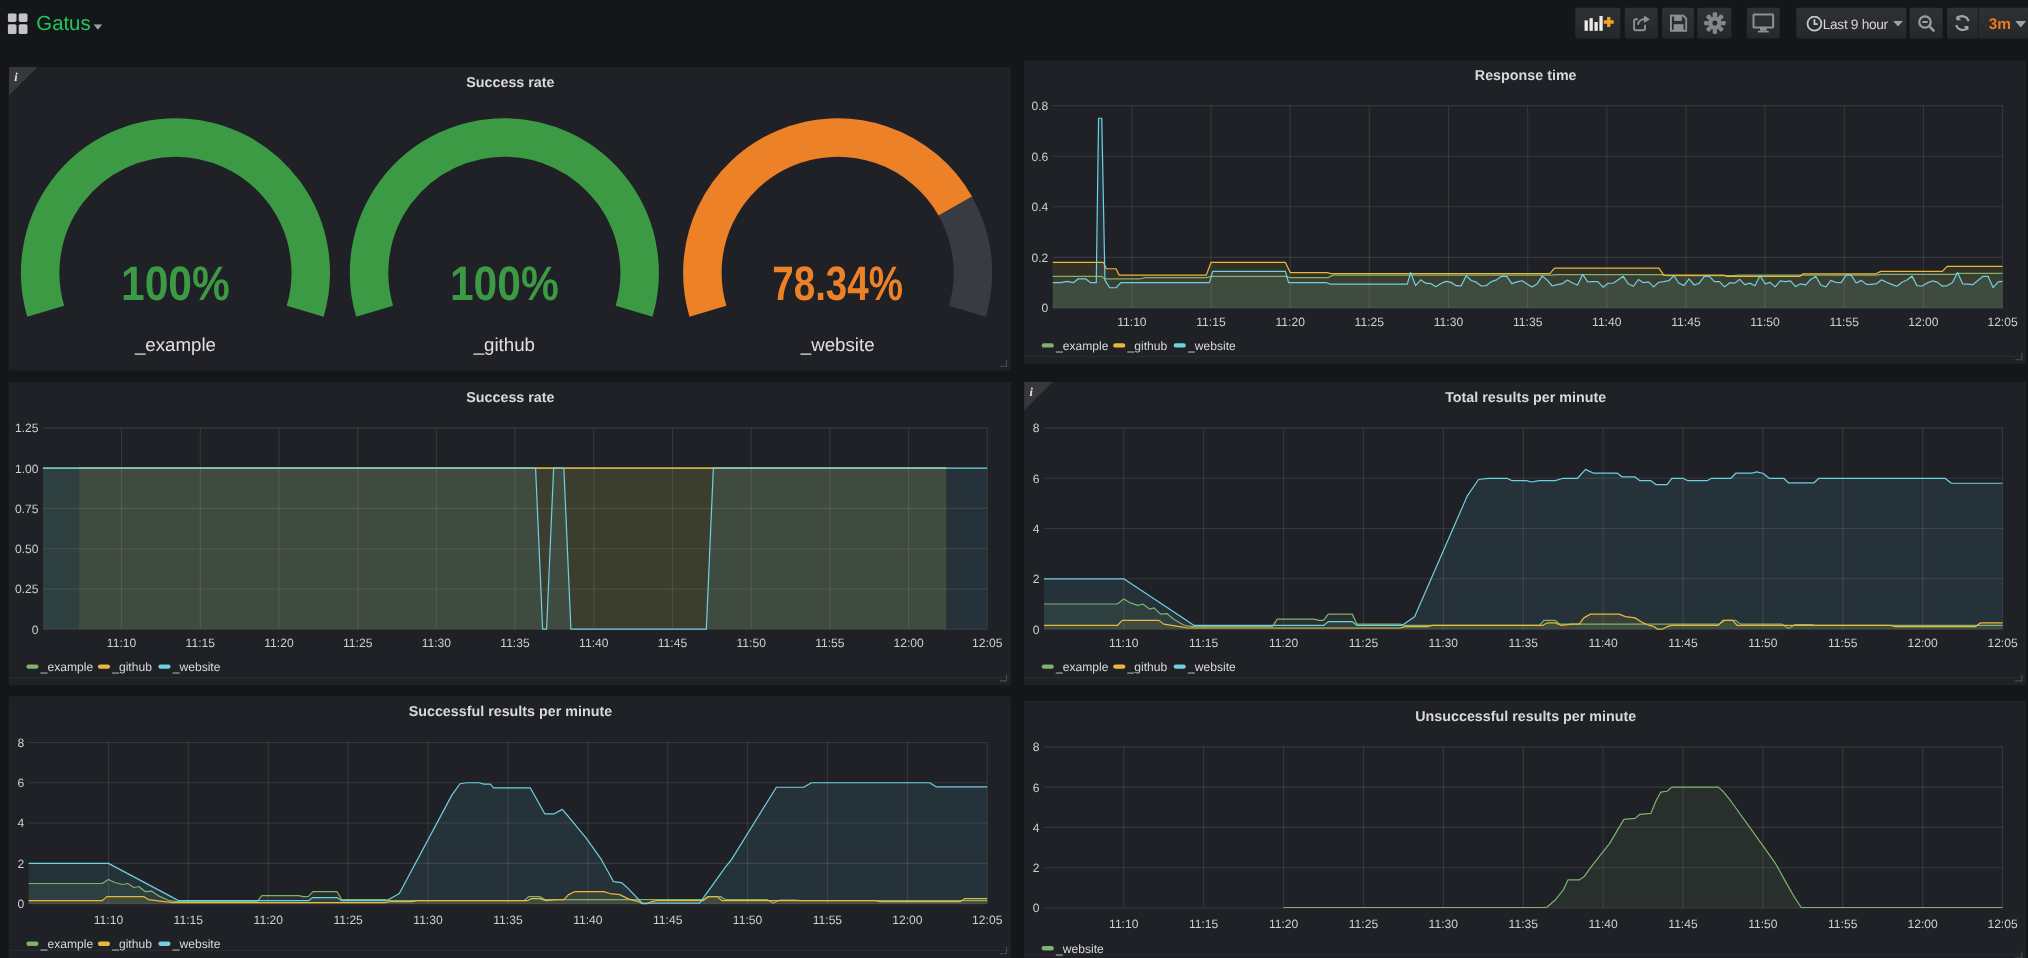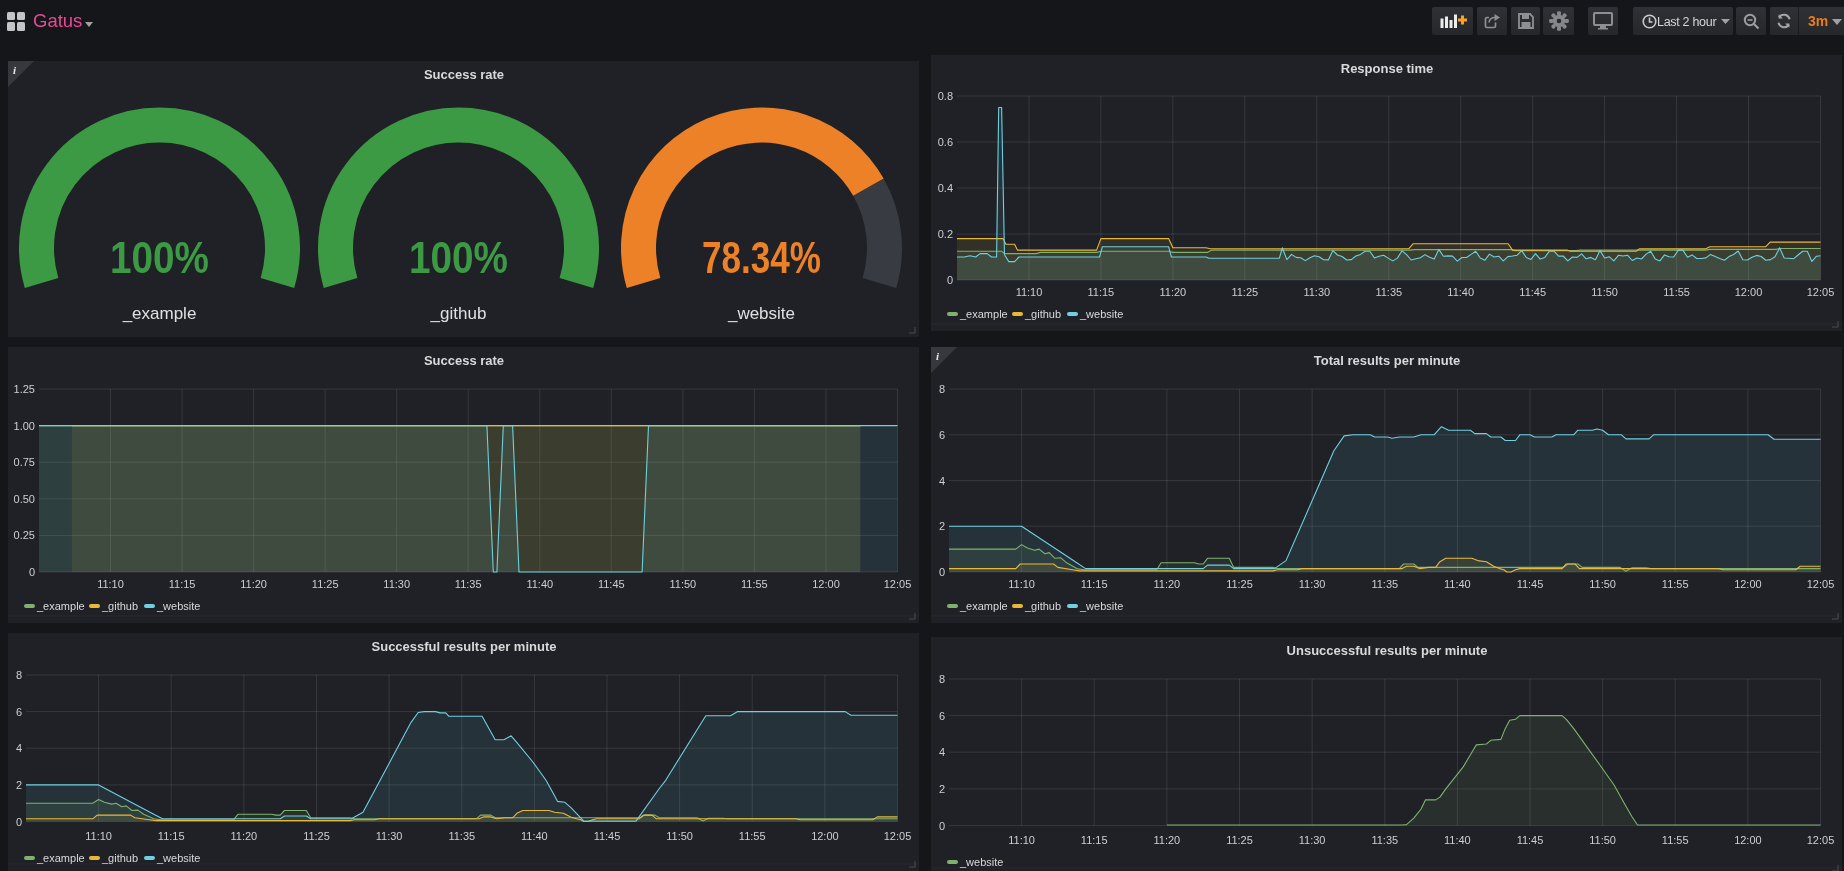--- a/index.html
+++ b/index.html
@@ -8,21 +8,21 @@
 .btn { position:absolute; top:7px; height:28px; background:linear-gradient(#303136,#262729); border-radius:2px; }
 
 </style></head><body>
 <div class="nav">
     <svg width="20" height="20" style="position:absolute;left:7px;top:12px">
       <rect x="0" y="0" width="8" height="8" rx="1.5" fill="#c3c4c6"></rect>
       <rect x="10" y="0" width="8" height="8" rx="1.5" fill="#c3c4c6"></rect>
       <rect x="0" y="10" width="8" height="9" rx="1.5" fill="#c3c4c6"></rect>
       <rect x="10" y="10" width="8" height="9" rx="1.5" fill="#c3c4c6"></rect>
     </svg>
-    <div style="position:absolute;left:33px;top:10px;font-size:18.5px;color:#ec4899">Gatus</div>
+    <div style="position:absolute;left:33px;top:10px;font-size:18.5px;color:#22c55e">Gatus</div>
     <svg width="8" height="5" style="position:absolute;left:85px;top:22px">
       <path d="M0,0 L8,0 L4,5 Z" fill="#9fa1a5"></path>
     </svg>
     <div class="btn" style="left:1432px;width:41px">
       <svg width="28" height="20" style="position:absolute;left:8px;top:5px">
         <rect x="0.5" y="6.5" width="3" height="9.5" fill="#ececec"></rect>
         <rect x="5" y="4.5" width="3" height="11.5" fill="#ececec"></rect>
         <rect x="9.5" y="8" width="3" height="8" fill="#ececec"></rect>
         <rect x="14" y="2.5" width="3" height="13.5" fill="#ececec"></rect>
         <path d="M18,6.5 h3 v-3 h3 v3 h3 v3 h-3 v3 h-3 v-3 h-3 Z" fill="#f8a423"></path>
@@ -63,21 +63,21 @@
         <rect x="1" y="1" width="18" height="12" rx="1" stroke="#8d9093" stroke-width="2" fill="none"></rect>
         <rect x="7" y="13" width="6" height="3" fill="#8d9093"></rect>
         <rect x="5" y="16" width="10" height="1.5" fill="#8d9093"></rect>
       </svg>
     </div>
     <div class="btn" style="left:1633px;width:100px">
       <svg width="15" height="15" style="position:absolute;left:9px;top:7px" viewBox="0 0 15 15">
         <circle cx="7.5" cy="7.5" r="6.3" stroke="#c9cacc" stroke-width="1.6" fill="none"></circle>
         <path d="M7.5,3.5 L7.5,8 L10.5,8" stroke="#c9cacc" stroke-width="1.6" fill="none"></path>
       </svg>
-      <span style="position:absolute;left:24px;top:7.5px;font-size:12.5px;letter-spacing:-0.3px;color:#d4d5d7">Last 2 hour</span>
+      <span style="position:absolute;left:24px;top:7.5px;font-size:12.5px;letter-spacing:-0.3px;color:#d4d5d7">Last 9 hour</span>
       <svg width="9" height="5" style="position:absolute;left:88px;top:12px">
         <path d="M0,0 L9,0 L4.5,5 Z" fill="#9fa1a5"></path>
       </svg>
     </div>
     <div class="btn" style="left:1736px;width:30px">
       <svg width="17" height="17" style="position:absolute;left:7px;top:6px" viewBox="0 0 17 17">
         <circle cx="7" cy="7" r="5.2" stroke="#9b9da1" stroke-width="2" fill="none"></circle>
         <line x1="4.5" y1="7" x2="9.5" y2="7" stroke="#9b9da1" stroke-width="1.6"></line>
         <line x1="11" y1="11" x2="15.5" y2="15.5" stroke="#9b9da1" stroke-width="2.2"></line>
       </svg>

